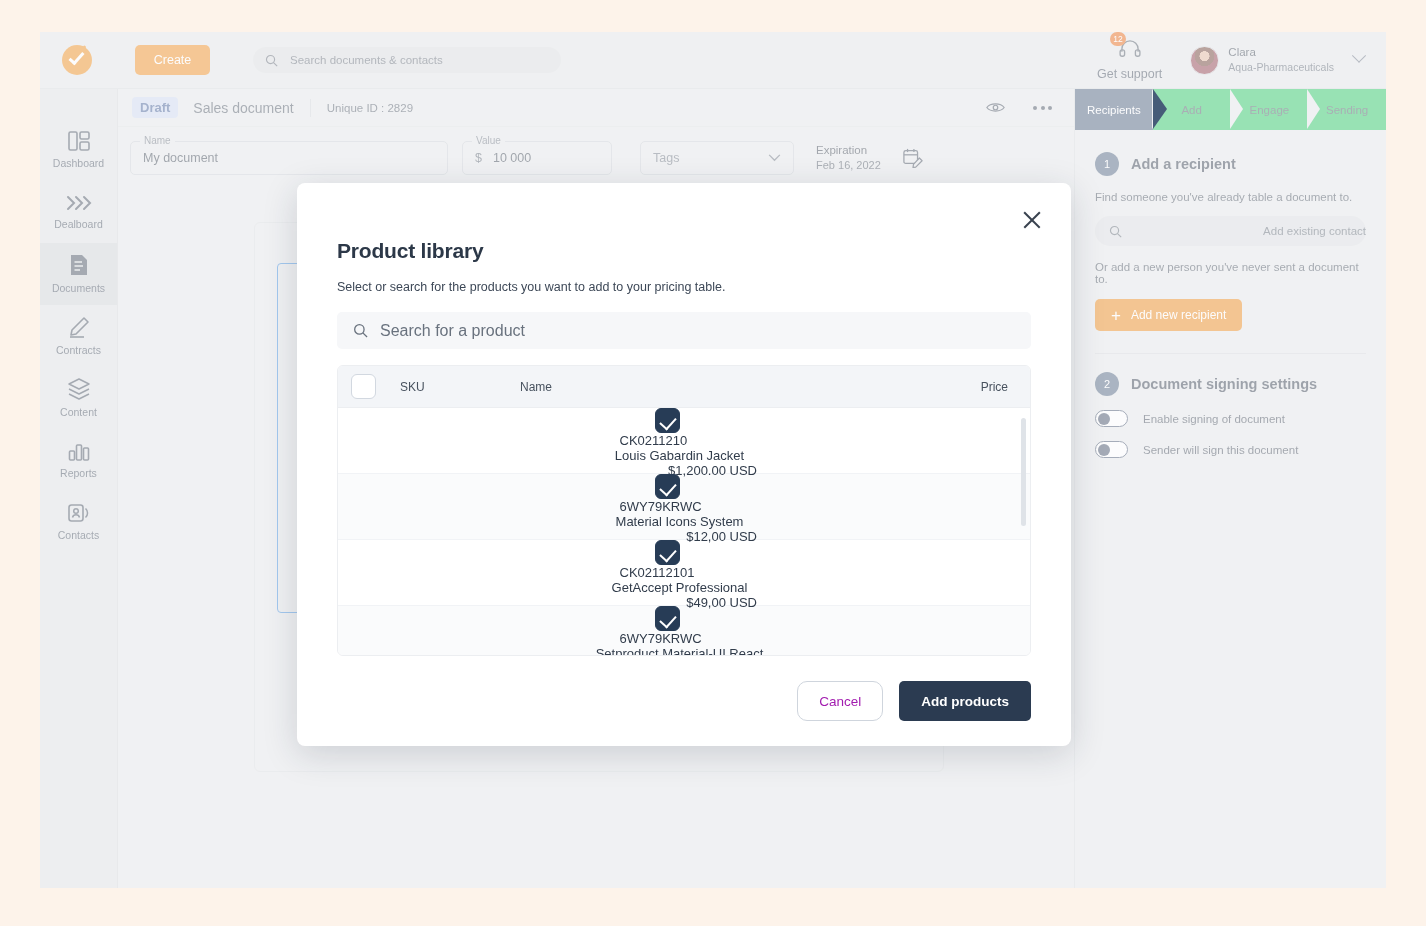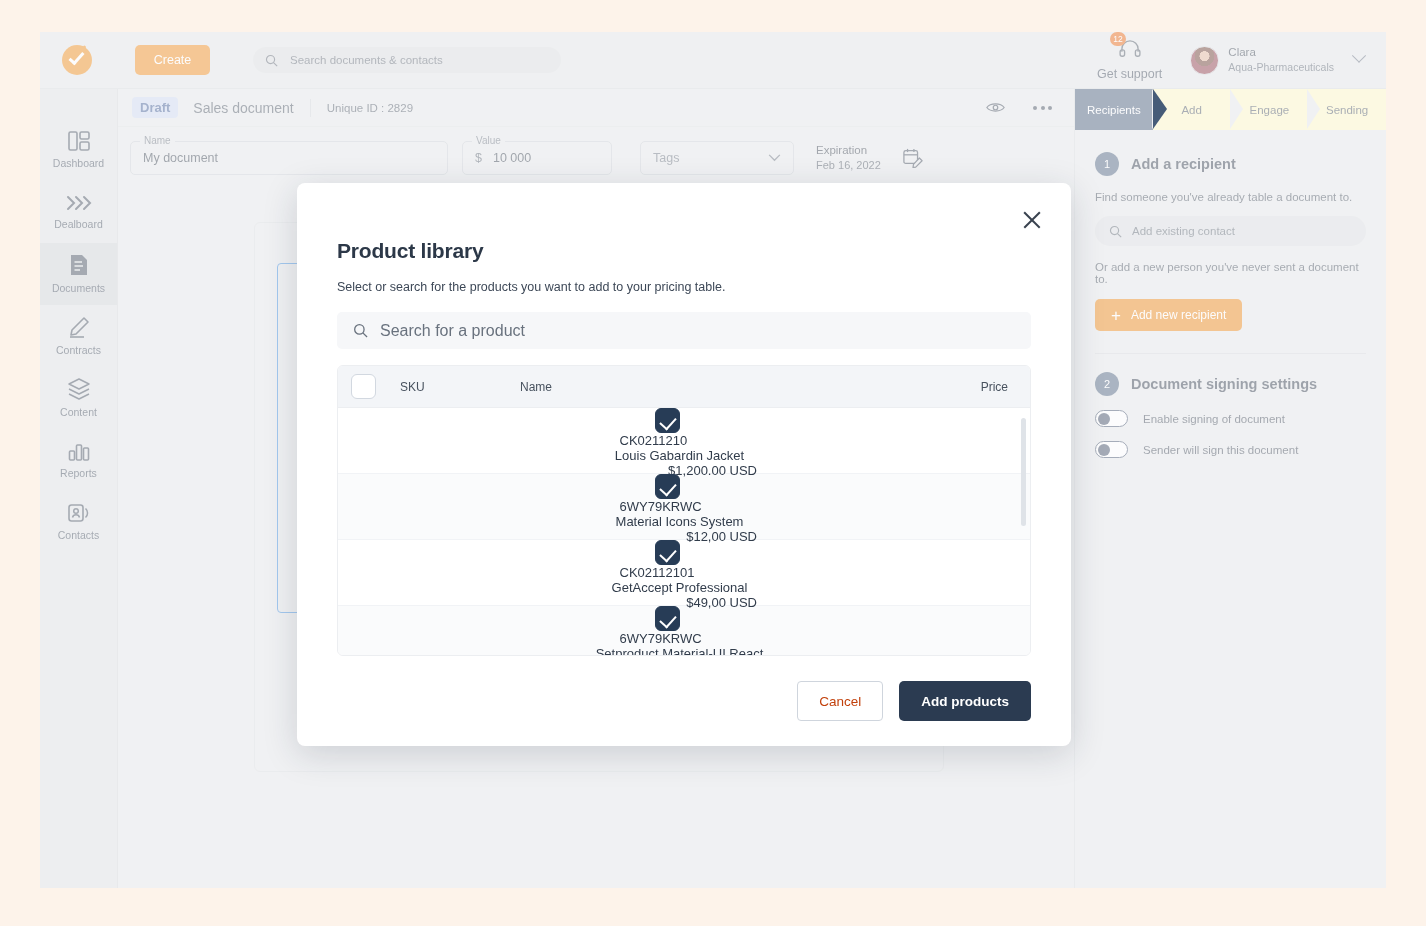--- a/index.html
+++ b/index.html
@@ -198,21 +198,21 @@
   }
   .menu-pop .mdiv { height: 1px; background: #d2d6d9; margin: 5px 14px; }
   .sq-icon { width: 17px; height: 17px; background: #b9bec3; border-radius: 3px; display: block; }
 
   
   .rightpanel {
     position: absolute; right: 0; top: 57px; width: 312px; bottom: 0;
     background: #e5e7e8;
     border-left: 1px solid #d6d9db;
   }
-  .steps { display: flex; height: 41px; background: #fef9c3; }
+  .steps { display: flex; height: 41px; background: #22c55e; }
   .step {
     flex: 1; display: flex; align-items: center; justify-content: center;
     font-size: 11.5px; color: #49535f; position: relative; cursor: pointer;
   }
   .step.active { background: #465c78; color: #fff; }
   .step.active::after {
     content: ""; position: absolute; right: -14px; top: 0;
     border-top: 20.5px solid transparent; border-bottom: 20.5px solid transparent;
     border-left: 14px solid #465c78; z-index: 2;
   }
@@ -228,21 +228,21 @@
     background: #4a607c; color: #fff;
     font-size: 11px; display: flex; align-items: center; justify-content: center;
     flex: none;
   }
   .step-title { font-size: 14.5px; font-weight: bold; color: #2f3b4b; }
   .hint { margin-top: 15px; font-size: 11.5px; color: #414c59; }
   .contact-search {
     margin-top: 13px; height: 30px; border-radius: 16px;
     background: #d9dcdf;
     display: flex; align-items: center; padding-left: 14px;
-    font-size: 11.5px; color: #5c6671; cursor: pointer;
+    font-size: 11.5px; color: #5c6671; cursor: pointer; justify-content: space-between;
   }
   .contact-search .ph { margin-left: 10px; }
   .add-recip {
     margin-top: 14px;
     background: #ec8512; color: #fff; border: none; border-radius: 5px;
     height: 32px; padding: 0 16px;
     display: inline-flex; align-items: center; gap: 10px;
     font-size: 12px; font-family: "Liberation Sans", sans-serif; cursor: pointer;
   }
   .plus { font-size: 17px; line-height: 1; font-weight: 300; }
@@ -334,22 +334,22 @@
   .scroll-thumb {
     position: absolute; right: 4px; top: 52px;
     width: 5px; height: 108px; border-radius: 3px; background: #dfe3e8;
   }
   .modal-footer {
     position: absolute; left: 0; right: 0; bottom: 0; height: 90px;
     display: flex; align-items: center; justify-content: flex-end;
     padding-right: 40px; gap: 16px;
   }
   .btn-cancel {
-    width: 86px; height: 40px; border-radius: 4px;
-    background: #fff; border: 1px solid #cfd5dd; color: #c2410c;
+    width: 86px; height: 40px; border-radius: 10px;
+    background: #fff; border: 1px solid #cfd5dd; color: #a21caf;
     font-size: 13.5px; font-family: "Liberation Sans", sans-serif; cursor: pointer;
   }
   .btn-add {
     height: 40px; padding: 0 22px; border-radius: 5px;
     background: #2b3b51; border: none; color: #fff;
     font-size: 13.5px; font-weight: bold;
     font-family: "Liberation Sans", sans-serif; cursor: pointer;
   }
 </style>
 </head>

